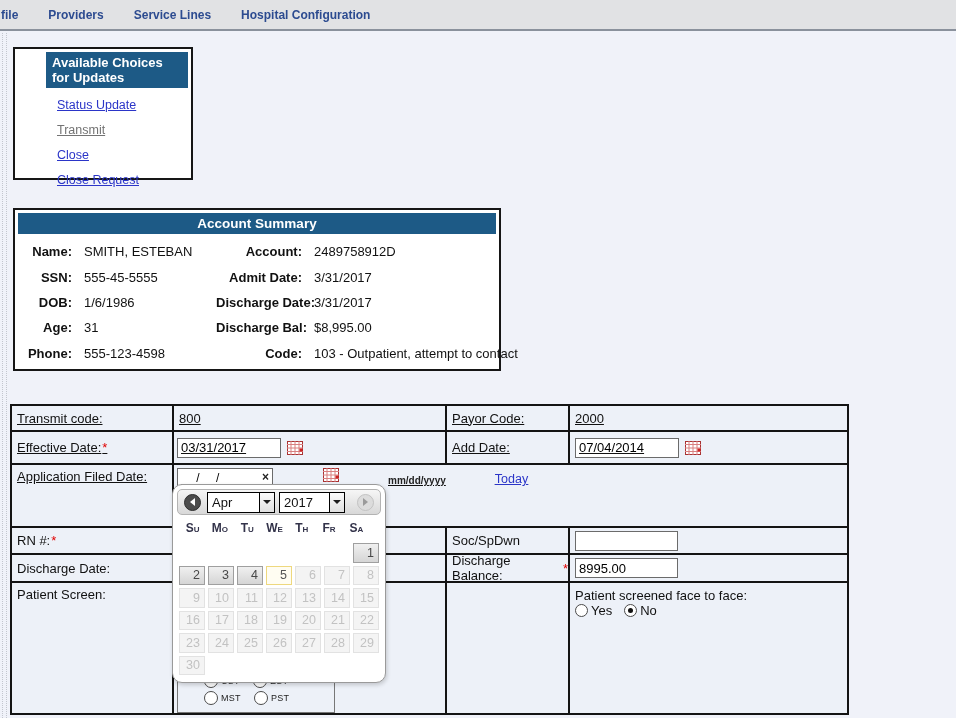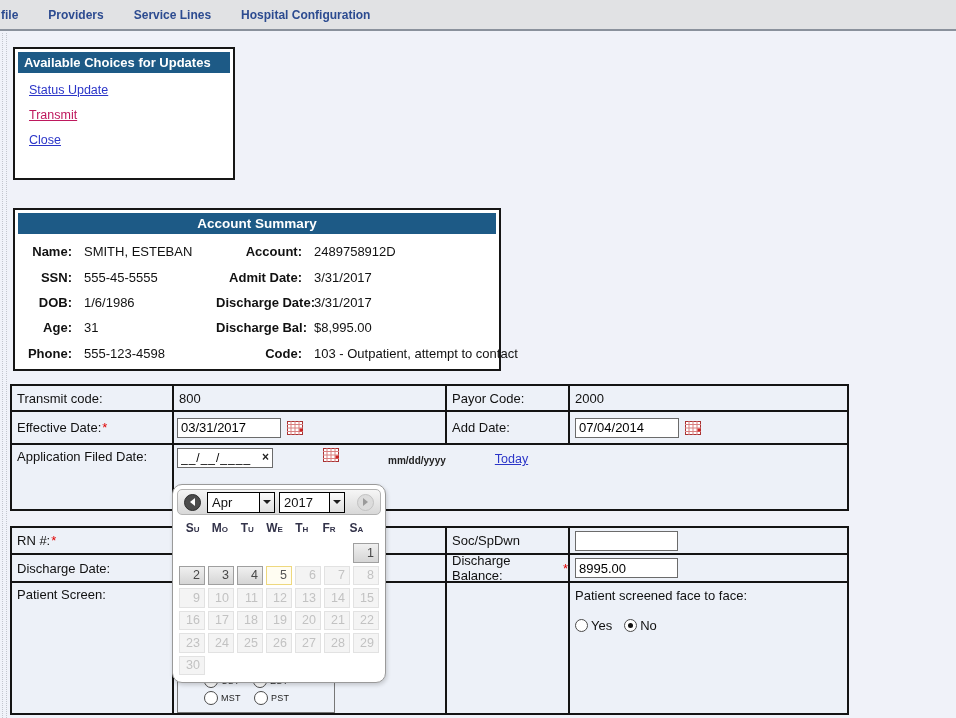--- a/index.html
+++ b/index.html
@@ -12,38 +12,38 @@
   .topnav .nav-item { font-weight:bold; font-size:12px; color:#2c4b90; cursor:pointer; white-space:nowrap; }
 
   
   .left-edge { position:absolute; left:2px; top:33px; bottom:0; width:5px;
     border-left:1px dotted #c3c6ce; border-right:1px dotted #c3c6ce; }
 
   
   .panel { position:absolute; background:#fff; border:2px solid #161616; }
   .panel-hd { margin:3px; background:#1d5a86; color:#fff; font-weight:bold; font-size:13px; padding:3px 6px; }
 
-  .choices { left:13px; top:47px; width:222px; height:133px; }
+  .choices { left:13px; top:47px; width:180px; height:133px;padding-left:28px; }
   .choices ul { list-style:none; margin:9px 0 0 14px; }
   .choices li { margin-bottom:10px; }
   .choices a { font-size:12.5px; color:#2b35c8; text-decoration:underline; cursor:pointer; }
-  .choices a.visited { color:#be185d; }
+  .choices a.visited { color:#737373; }
 
   .acct { left:13px; top:208px; width:488px; height:163px; }
   .acct .panel-hd { text-align:center; font-size:13.5px; height:21px; line-height:15px; }
   .acct-rows { margin-top:5px; }
   .acct-row { display:grid; grid-template-columns:48px 120px 86px auto; column-gap:13px; height:25.4px; align-items:center; padding:0 6px 0 9px;gap:12px; }
   .al { font-weight:bold; text-align:right; white-space:nowrap; }
   .av { white-space:nowrap; }
 
   
   .tbl { position:absolute; left:10px; width:839px; background:#141414; border:2px solid #141414;
     display:grid; grid-template-columns:160px 271px 121px 1fr; gap:2px; }
   .tbl > div { background:#edf1f8; display:flex; align-items:center; padding-left:5px; overflow:hidden; }
-  #tbl1 { top:384px; grid-template-rows:24px 31px 64px; }
+  #tbl1 { top:404px; grid-template-rows:24px 31px 64px;text-decoration:underline; }
   #tbl2 { top:526px; grid-template-rows:25px 26px 130px; }
   .top-align { align-items:flex-start !important; padding-top:4px; }
   .req { color:#e00000; margin-left:1px; }
 
   .inp { height:20px; border:1px solid #6b6b6b; background:#fff; font-family:inherit; font-size:13px; padding:1px 3px; }
   .w104 { width:104px; } .w103 { width:103px; } .w96 { width:96px; }
 
   .cal-icon { width:16px; height:14px; display:inline-block; margin-left:6px; cursor:pointer; flex:none; }
 
   
@@ -62,21 +62,21 @@
   
   .tz-cell { position:relative; padding:0 !important; }
   .tz-box { position:absolute; left:3px; top:2px; bottom:0; width:158px; border:1px solid #777; }
   .tz-rows { position:absolute; left:26px; bottom:7px; }
   .tz-row { display:flex; align-items:center; margin-top:3px; }
   .tz-radio { width:14px; height:14px; }
   .tz-lbl { font-size:9px; color:#222; margin:0 13px 0 3px; letter-spacing:.3px; }
 
   
   .ftf { flex-direction:column; align-items:flex-start !important; padding:5px 0 0 6px; }
-  .ftf-row { display:flex; align-items:center; margin-top:15px;justify-content:space-between; }
+  .ftf-row { display:flex; align-items:center; margin-top:0;justify-content:space-between; }
   .ftf-row .gap { width:12px; }
 
   
   .calendar { position:absolute; left:172px; top:484px; width:214px; height:199px; background:#fff;
     border:1px solid #9a9a9a; border-radius:10px; box-shadow:1px 2px 4px rgba(0,0,0,.18); z-index:10; }
   .cal-hd { position:absolute; left:4px; right:4px; top:4px; height:26px; background:linear-gradient(#f6f6f6,#d8d8d8);
     border:1px solid #b3b3b3; border-radius:5px; display:flex; align-items:center; padding:0 3px; }
   .nav-circle { width:17px; height:17px; border-radius:50%; display:flex; align-items:center; justify-content:center; flex:none; cursor:pointer; }
   .nav-circle.prev { background:#4c4c4c; border:1px solid #2e2e2e; margin:0 6px 0 3px; }
   .nav-circle.next { background:#dcdcdc; border:1px solid #c2c2c2; margin-left:auto; margin-right:3px; cursor:default; }
@@ -108,20 +108,21 @@
 </div>
 
 <div class="left-edge"></div>
 
 <div class="panel choices">
   <div class="panel-hd">Available Choices for Updates</div>
   <ul>
     <li><a>Status Update</a></li>
     <li><a class="visited">Transmit</a></li>
     <li><a>Close</a></li>
+    <li><a>Close Request</a></li>
   </ul>
 </div>
 
 <div class="panel acct">
   <div class="panel-hd">Account Summary</div>
   <div class="acct-rows">
     <div class="acct-row">
       <span class="al">Name:</span>
       <span class="av">SMITH, ESTEBAN</span>
       <span class="al">Account:</span>

